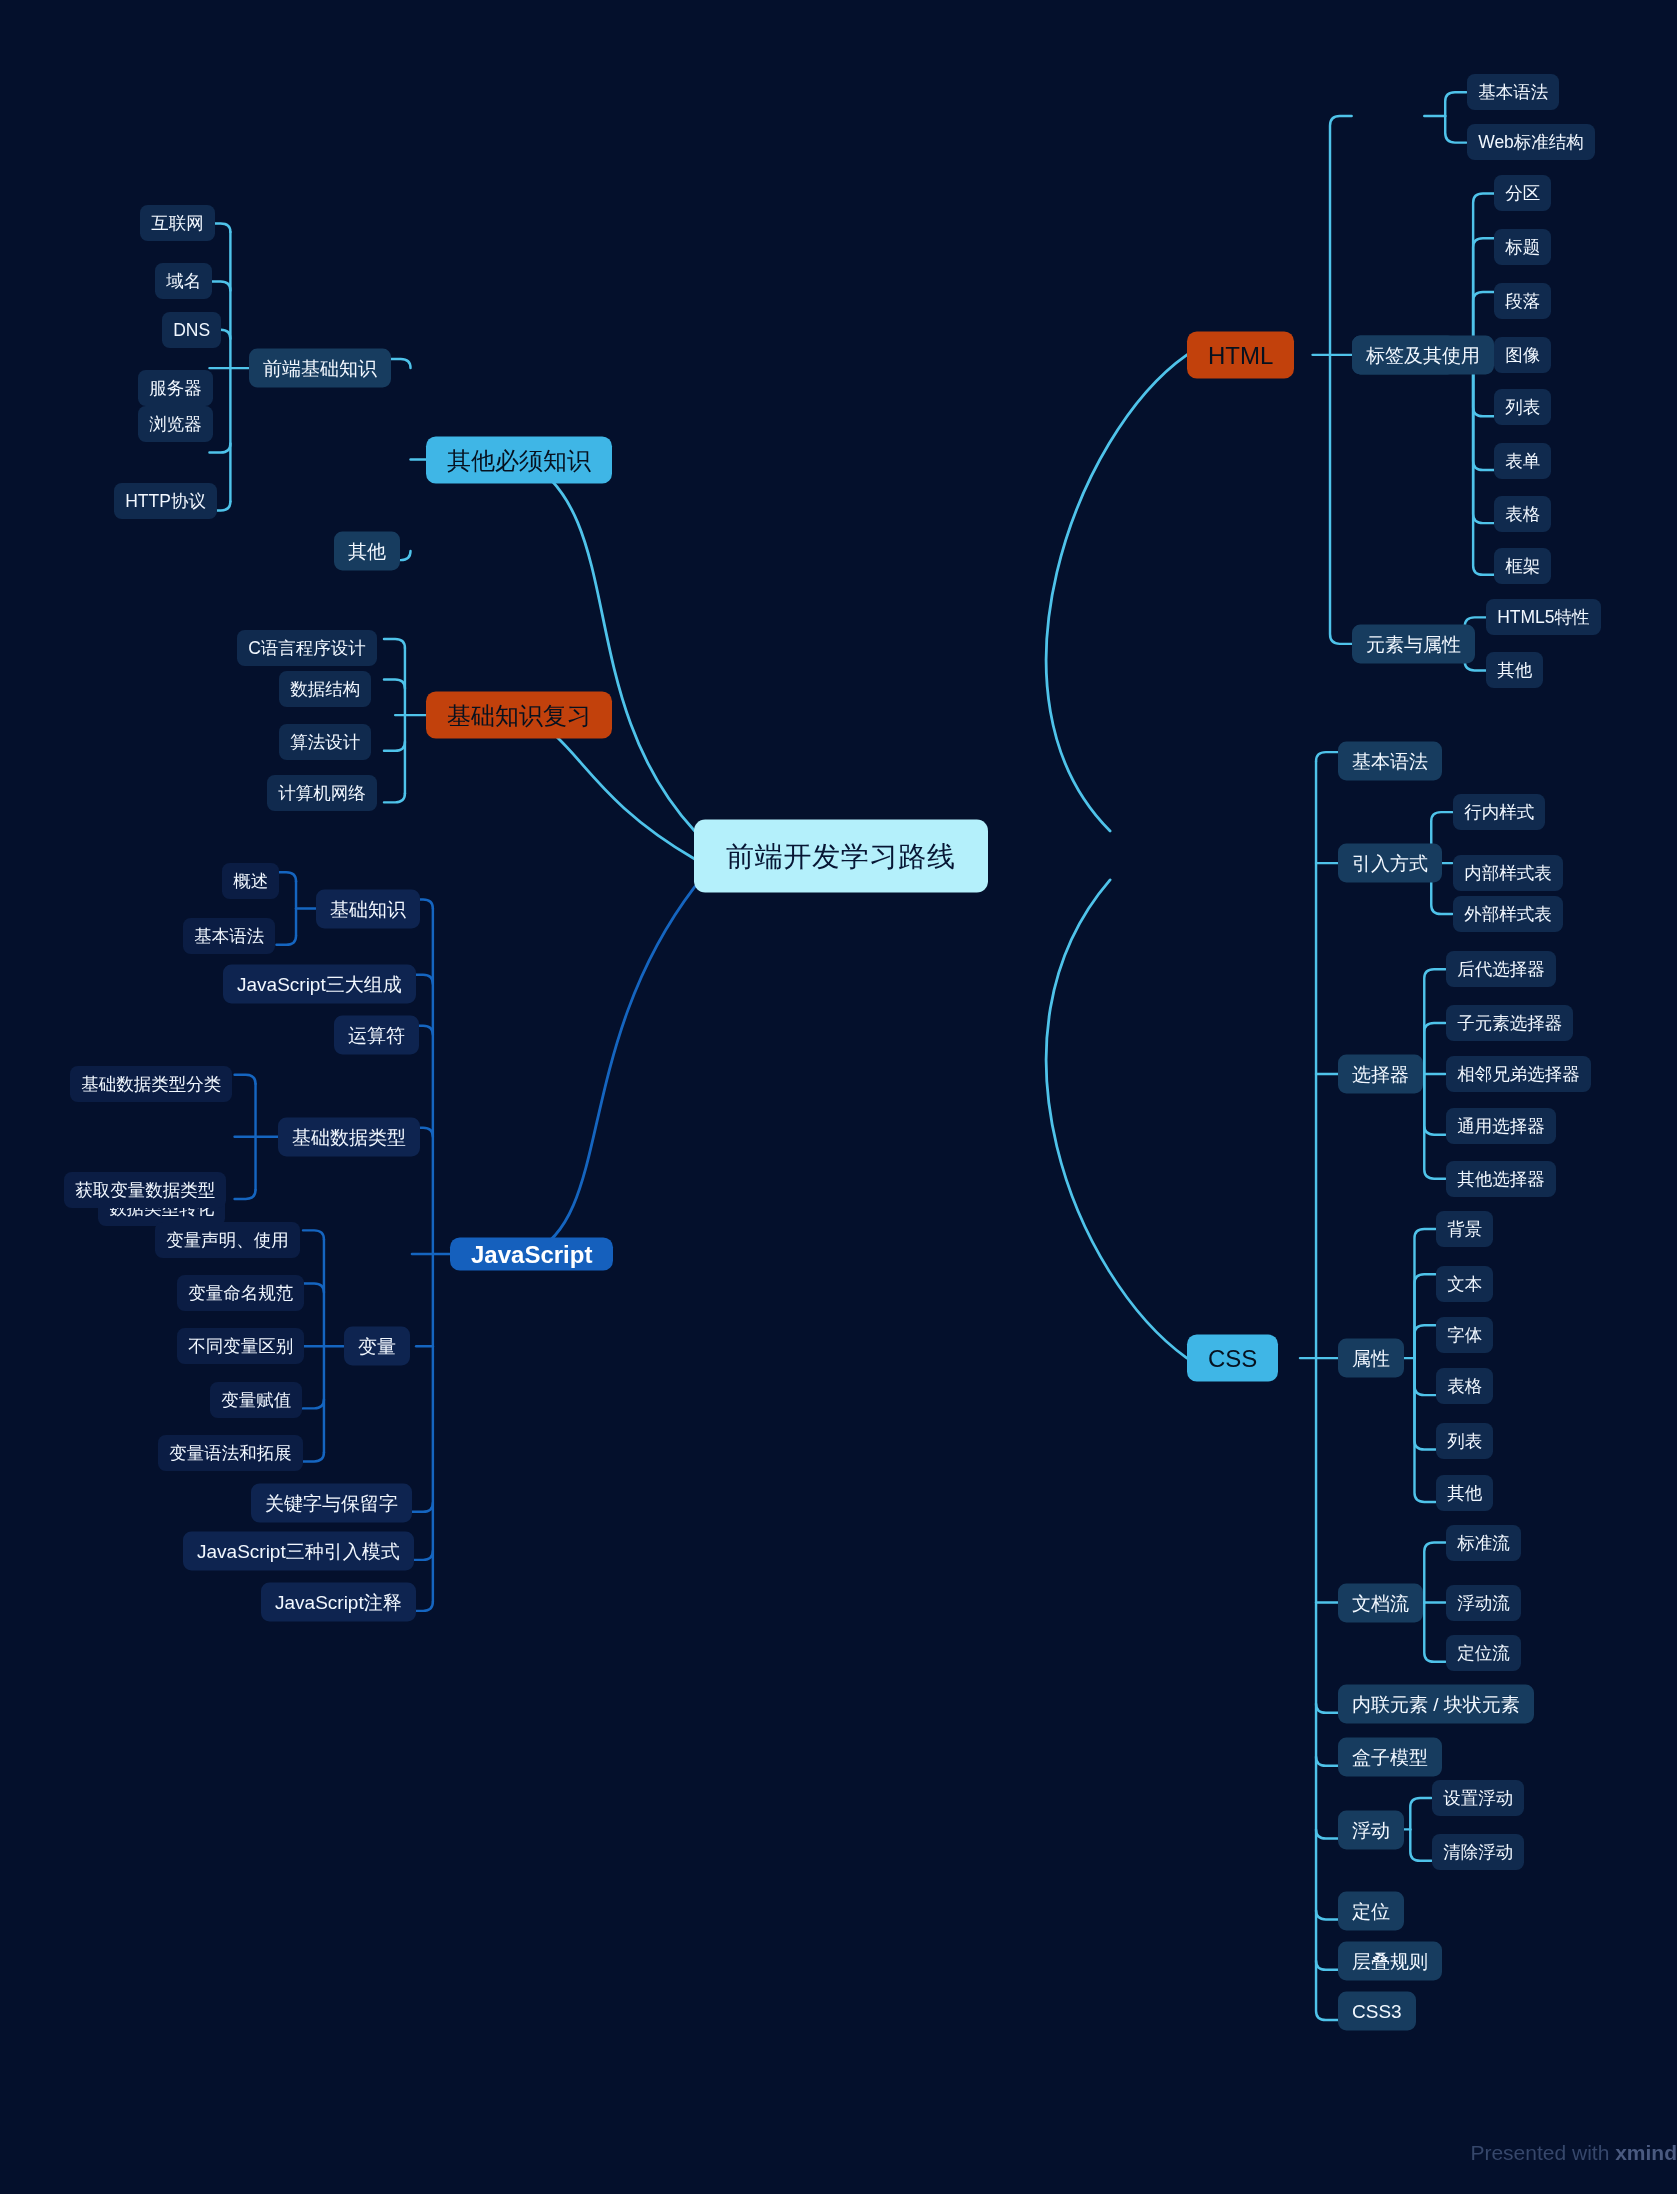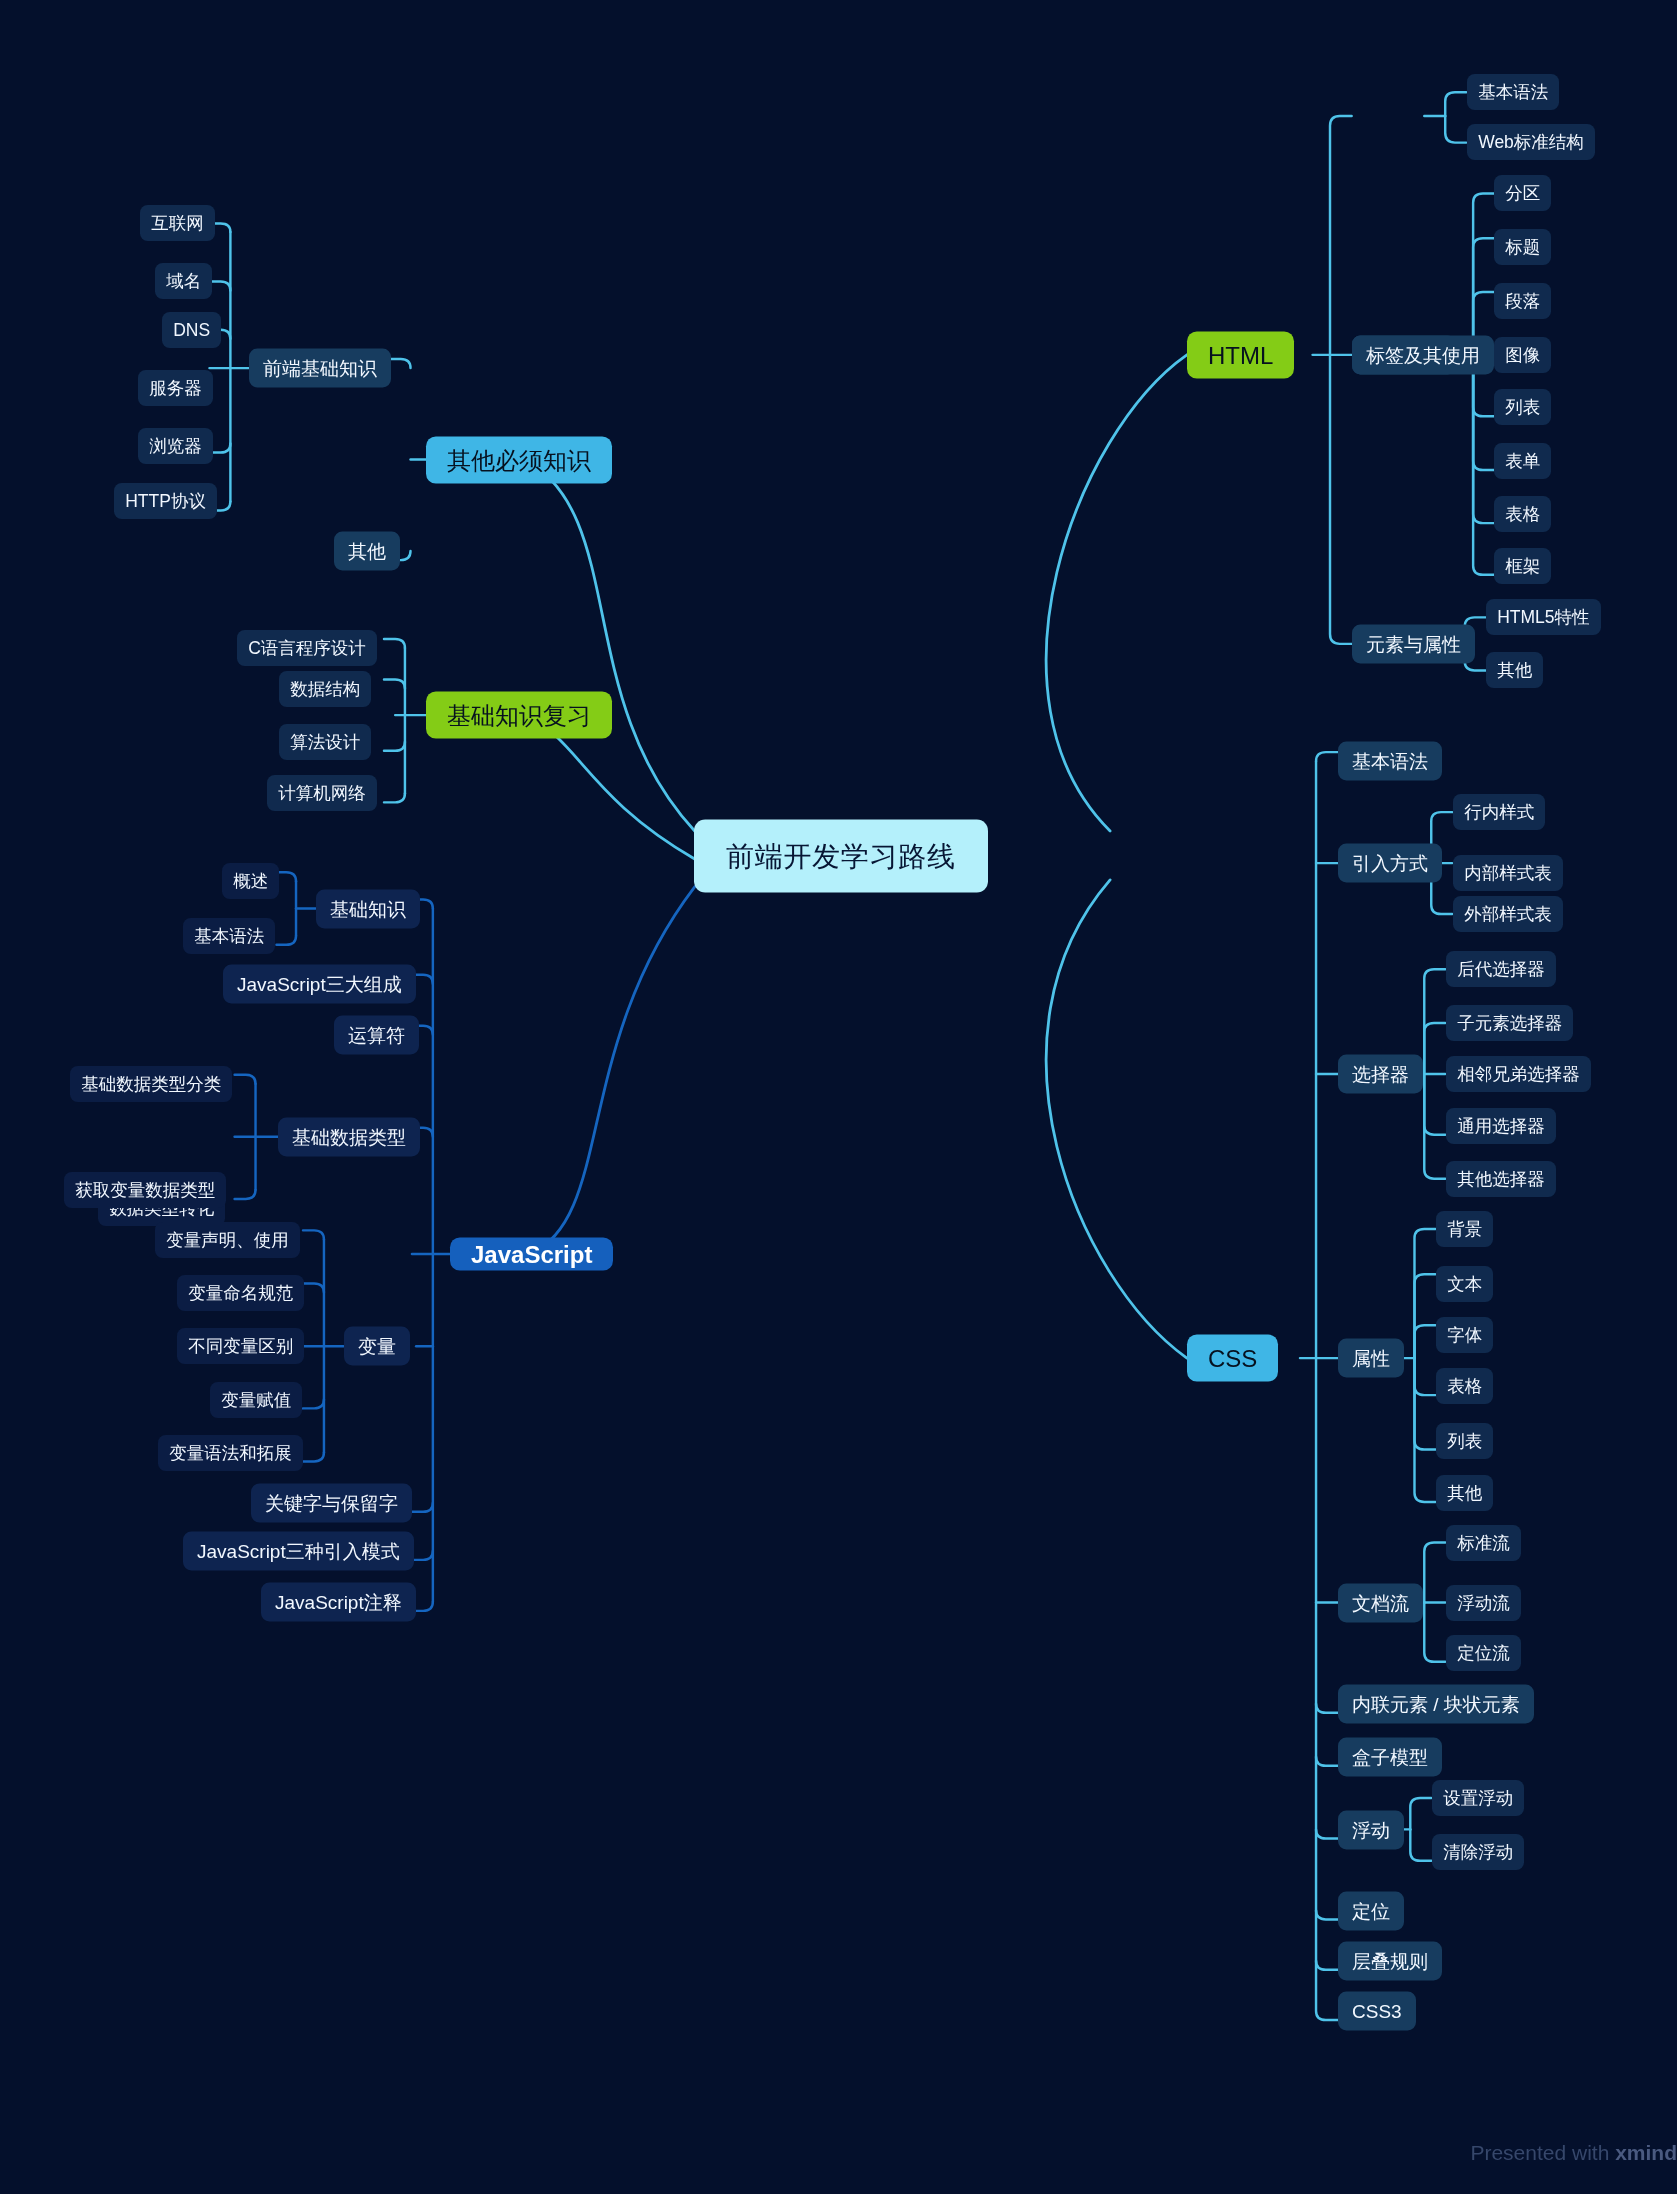--- a/index.html
+++ b/index.html
@@ -5,21 +5,21 @@
   html,body{margin:0;padding:0;background:#04102c;}
   body{width:1677px;height:2194px;position:relative;overflow:hidden;
        font-family:"Liberation Sans","DejaVu Sans",sans-serif;}
   #canvas{position:absolute;left:0;top:0;width:1677px;height:2194px;}
   svg#links{position:absolute;left:0;top:0;width:1677px;height:2194px;pointer-events:none;}
   .node{position:absolute;box-sizing:border-box;display:flex;align-items:center;
         justify-content:center;border-radius:9.8px;white-space:nowrap;
         transform:translateY(-50%);}
   .root{background:#b4f0fb;color:#071634;font-size:28px;border-radius:11.2px;
         padding:0 32px;height:73px;letter-spacing:0.7px;}
-  .main-cyan{background:#84cc16;color:#06111f;font-size:24px;height:47px;padding:0 21px;}
+  .main-cyan{background:#c2410c;color:#06111f;font-size:24px;height:47px;padding:0 21px;}
   .main-cyan2{background:#3fb6e6;color:#06111f;font-size:24px;height:47px;padding:0 21px;}
   .main-blue{background:#1560bd;color:#ffffff;font-size:24px;height:33px;padding:0 21px;font-weight:bold;}
   .lvl2{background:#173c5f;color:#f2f8ff;font-size:19px;height:39px;padding:0 14px;border-radius:8.4px;}
   .lvl3{background:#102a4e;color:#f2f8ff;font-size:17.5px;height:36px;padding:0 11.2px;border-radius:7.7px;}
   .lvl2d{background:#0e2450;color:#f2f8ff;font-size:19px;height:39px;padding:0 14px;border-radius:8.4px;}
   .lvl3d{background:#0b1d44;color:#f2f8ff;font-size:17.5px;height:36px;padding:0 11.2px;border-radius:7.7px;}
   .footer{position:absolute;left:0;top:2141px;width:1677px;text-align:right;
           color:#36476b;font-size:21px;}
   .footer b{color:#4a5a80;}
 </style>
@@ -233,21 +233,21 @@
   <div class="node lvl2" style="left:1338px;top:1961px;">层叠规则</div>
   <div class="node lvl2" style="left:1338px;top:2011px;">CSS3</div>
 
   <div class="node main-cyan2" style="left:426px;top:460px;">其他必须知识</div>
 
   <div class="node lvl2" style="left:249px;top:368px;">前端基础知识</div>
   <div class="node lvl3" style="left:140px;top:223px;">互联网</div>
   <div class="node lvl3" style="left:155px;top:281px;">域名</div>
   <div class="node lvl3" style="left:162px;top:330px;">DNS</div>
   <div class="node lvl3" style="left:138px;top:388px;">服务器</div>
-  <div class="node lvl3" style="left:138px;top:446px;">浏览器</div>
+  <div class="node lvl3" style="left:138px;top:424px;">浏览器</div>
   <div class="node lvl3" style="left:114px;top:501px;">HTTP协议</div>
 
   <div class="node lvl2" style="left:334px;top:551px;">其他</div>
 
   <div class="node main-cyan" style="left:426px;top:715px;">基础知识复习</div>
   <div class="node lvl3" style="left:237px;top:648px;">C语言程序设计</div>
   <div class="node lvl3" style="left:279px;top:689px;">数据结构</div>
   <div class="node lvl3" style="left:279px;top:742px;">算法设计</div>
   <div class="node lvl3" style="left:267px;top:793px;">计算机网络</div>
 

